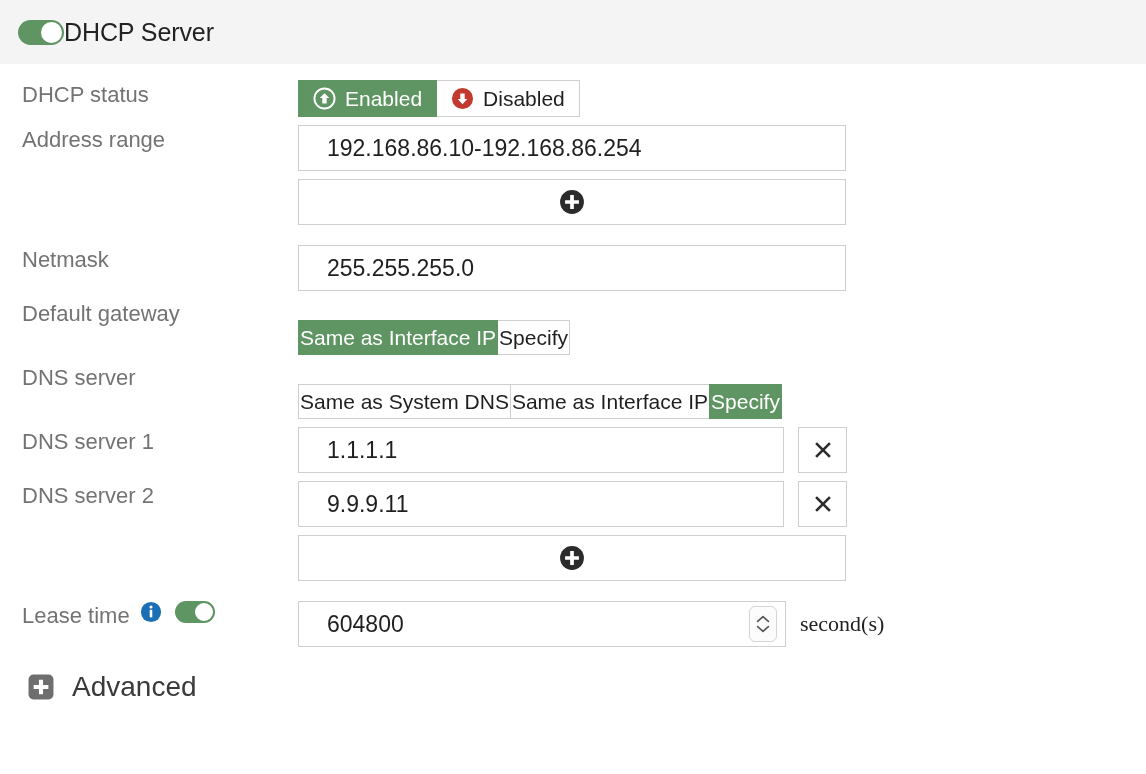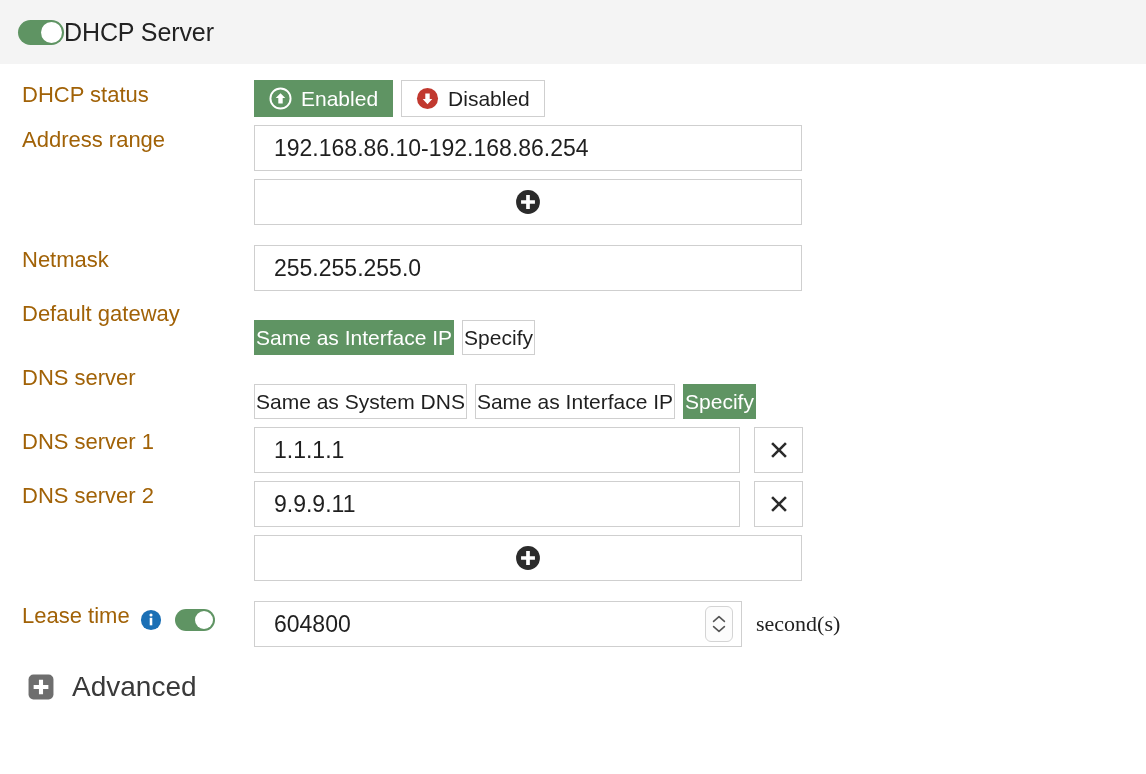--- a/index.html
+++ b/index.html
@@ -65,42 +65,41 @@
   .form {
     padding: 16px 0 0 0;
   }
   .row {
     display: flex;
     align-items: flex-start;
     min-height: 30px;
     margin-bottom: 8px;
   }
   .label-cell {
-    width: 254px;
+    width: 298px;
     padding-left: 22px;
     box-sizing: border-box;
     font-size: 22px;
-    color: #a16207;
+    color: #737373;
     line-height: 30px;
     display: flex;
-    align-items: flex-end;
+    align-items: flex-start;
     flex: none;
   }
   .label-cell .lbl { white-space: nowrap; }
   .field-cell {
     flex: 1;
     display: flex;
     align-items: center;
   }
 
   
   .seg-group {
     display: inline-flex;
     align-items: stretch;
-    gap: 9px;
   }
   .seg {
     border: 1px solid #cfcfcf;
     background: #ffffff;
     color: #1f1f1f;
     font-size: 21px;
     padding: 6px 14px;
     display: flex;
     align-items: center;
     gap: 9px;
@@ -123,21 +122,21 @@
   .circ-icon { width: 23px; height: 23px; flex: none; display:block; }
 
   
   .input {
     border: 1px solid #cfcfcf;
     background: #ffffff;
     height: 46px;
     box-sizing: border-box;
     display: flex;
     align-items: center;
-    padding: 0 19px;
+    padding: 0 28px;
     font-size: 23px;
     color: #1f1f1f;
     cursor: text;
   }
   .input.w-wide { width: 548px; }
   .input.w-dns  { width: 486px; }
   .input.w-num  { width: 488px; padding-right: 0; }
 
   .addbox {
     border: 1px solid #cfcfcf;

